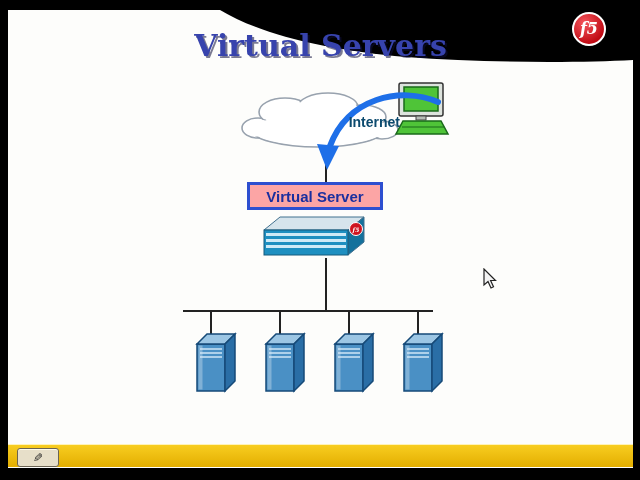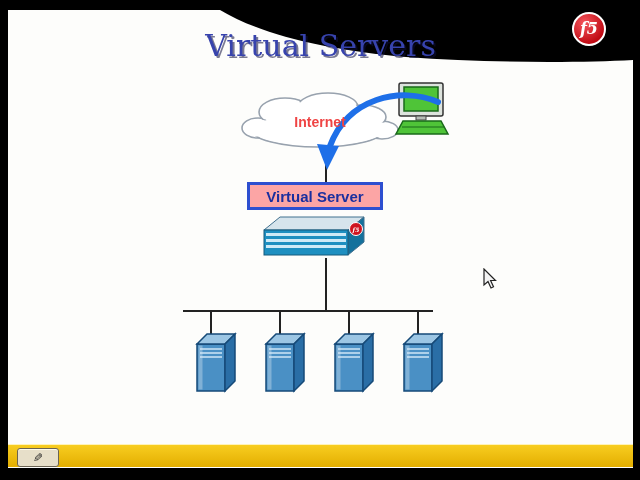--- a/index.html
+++ b/index.html
@@ -10,26 +10,26 @@
   .swoosh{position:absolute;left:0;top:0;width:625px;height:62px;pointer-events:none;}
 
   .f5-logo{position:absolute;left:564px;top:2px;width:34px;height:34px;border-radius:50%;
            background:radial-gradient(circle at 35% 30%, #f4555c, #c00a14 72%);
            border:2px solid #ffffff;box-sizing:border-box;
            display:flex;align-items:center;justify-content:center;}
   .f5-logo span{color:#fff;font-family:"DejaVu Serif",serif;font-style:italic;
                 font-weight:bold;font-size:16px;line-height:1;}
 
   .slide-title{position:absolute;left:0;top:18px;width:625px;text-align:center;
-               font-family:"DejaVu Serif",serif;font-weight:normal;font-size:30px;
+               font-family:"DejaVu Serif",serif;font-weight:bold;font-size:30px;
                color:#3743ad;text-shadow:2px 2px 0 rgba(15,15,60,0.55);z-index:5;}
 
   .cloud-wrap{position:absolute;left:232px;top:80px;width:160px;height:64px;}
-  .cloud-label{position:absolute;left:232px;top:104px;width:160px;text-align:center;
-               font-weight:bold;font-size:14px;color:#ef4444;z-index:4;}
+  .cloud-label{position:absolute;left:232px;top:104px;width:160px;text-align:right;
+               font-weight:bold;font-size:14px;color:#0c4a6e;z-index:4;}
 
   .computer{position:absolute;left:384px;top:72px;width:62px;height:58px;}
   .flow-arrow{position:absolute;left:292px;top:78px;width:150px;height:96px;z-index:3;}
 
   .vline{position:absolute;width:2px;background:#222;}
   .hline{position:absolute;height:2px;background:#222;}
 
   .vs-box{position:absolute;left:239px;top:172px;width:130px;height:22px;
           border:3px solid #2d4fd0;background:#fca5a5;display:flex;align-items:center;
           justify-content:center;z-index:4;}

